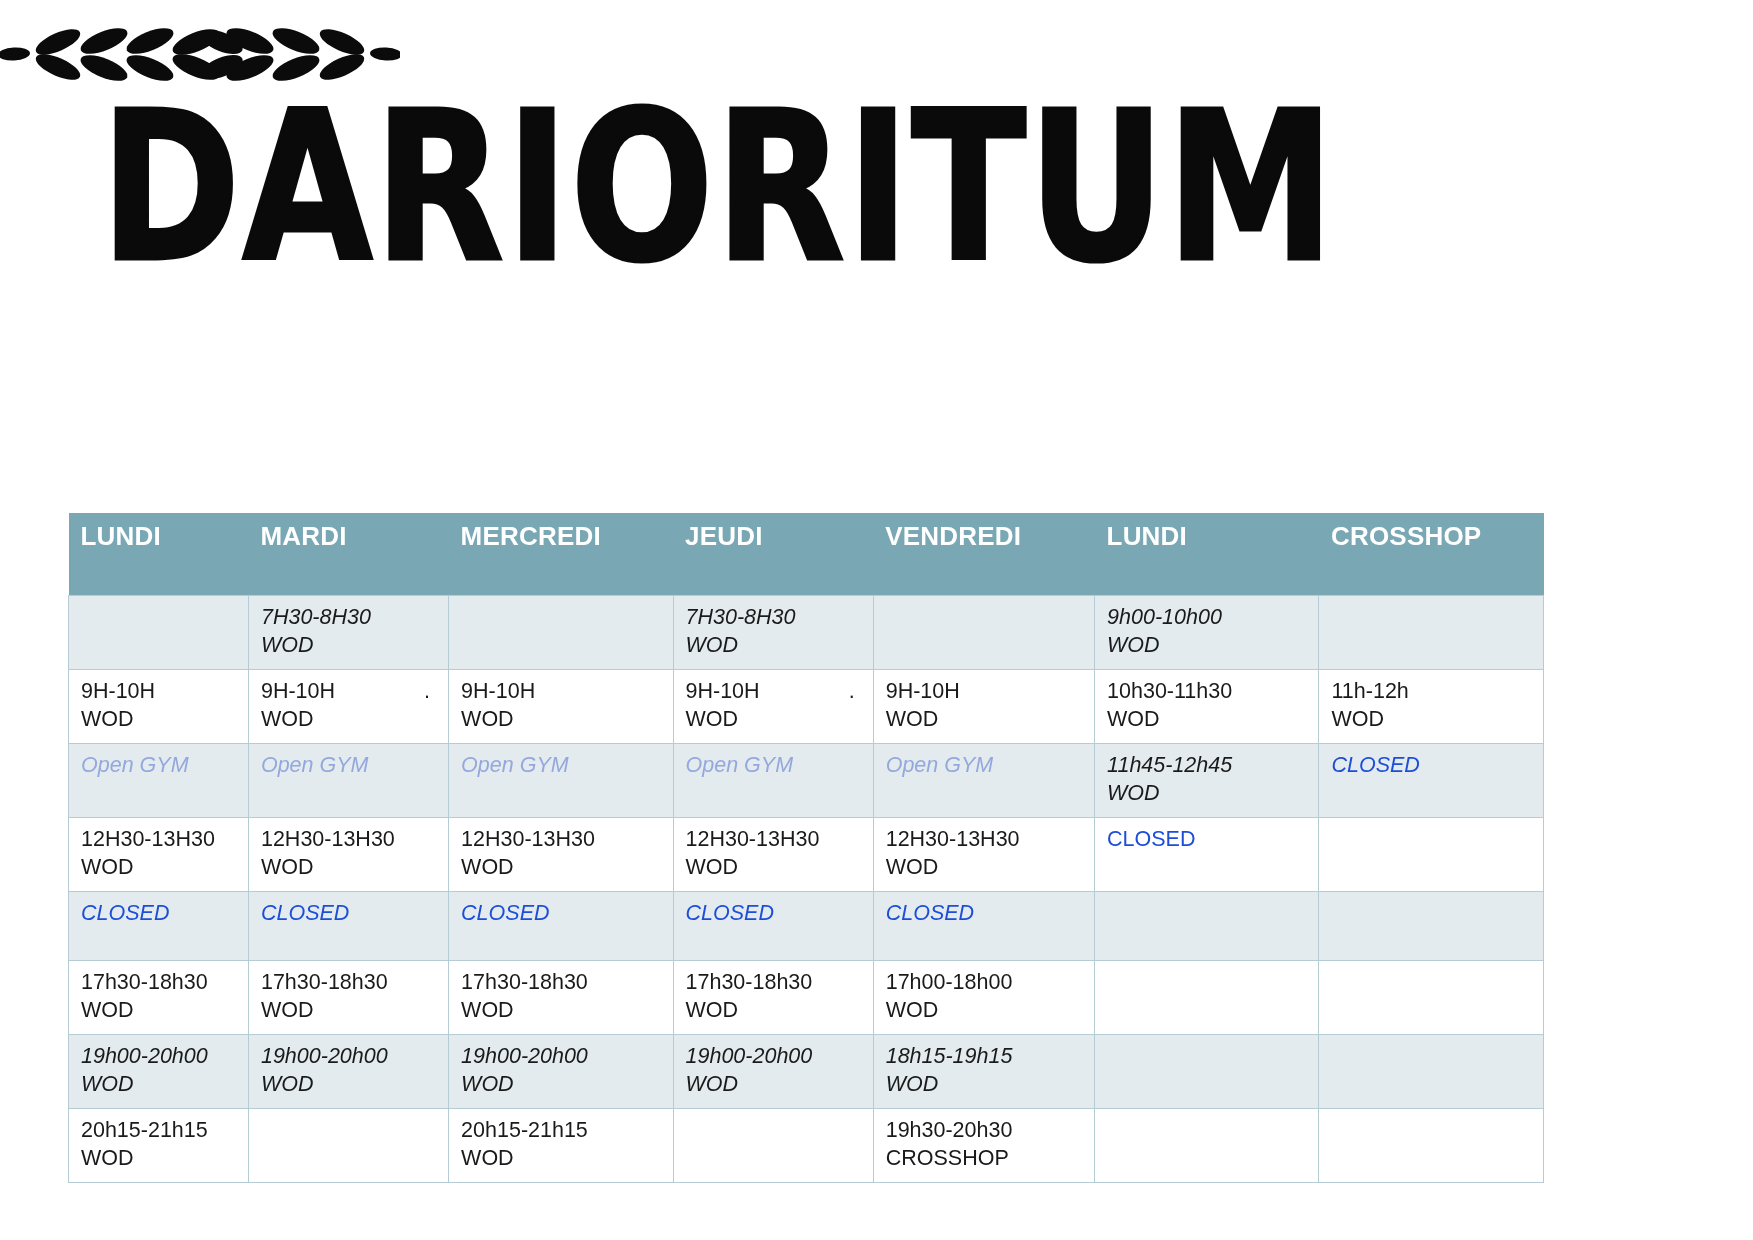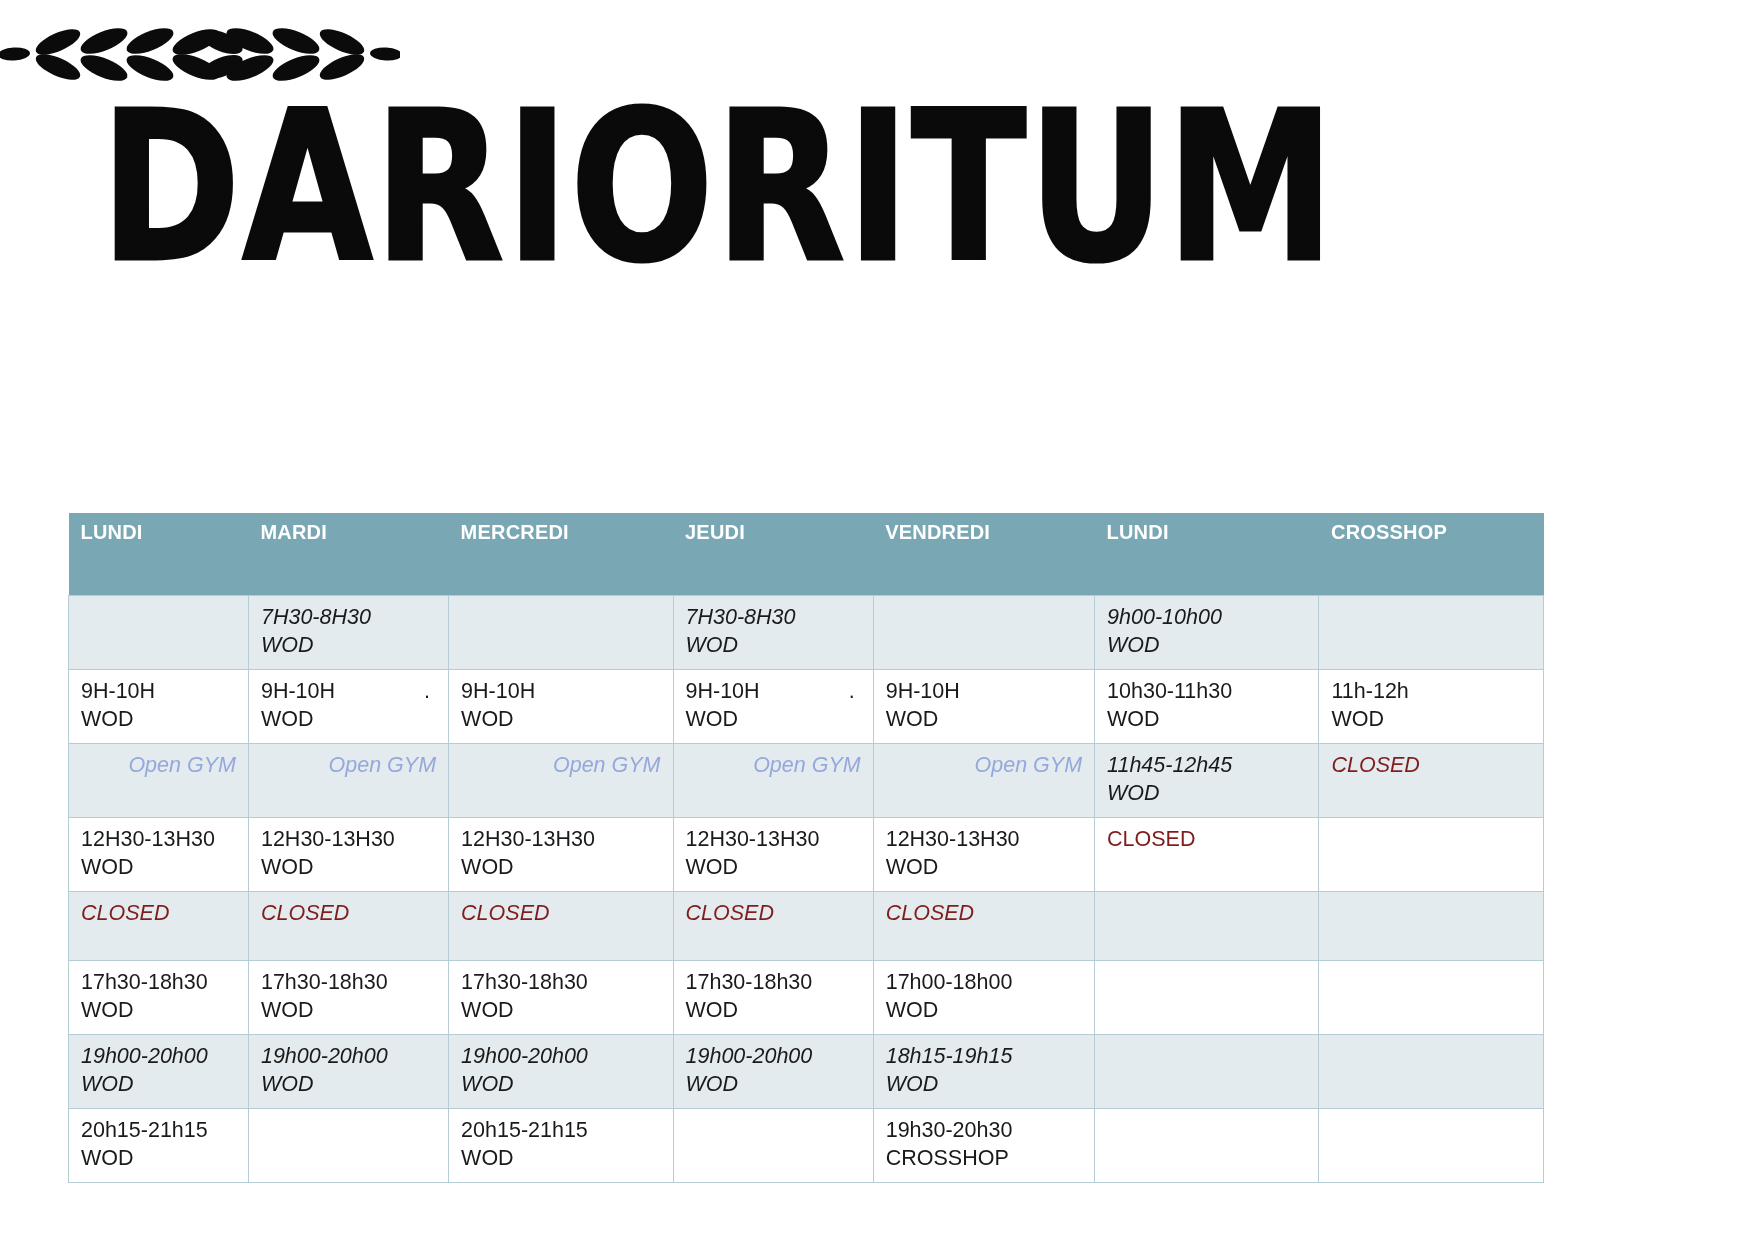--- a/index.html
+++ b/index.html
@@ -71,21 +71,21 @@
   }
 
   table.sched col.c-day { width: 178px; }
   table.sched col.c-day-wide { width: 198px; }
   table.sched col.c-day-w2 { width: 222px; }
   table.sched col.c-day-w3 { width: 219px; }
 
   table.sched thead th {
     background: #79a8b4;
     color: #ffffff;
-    font-size: 20px;
+    font-size: 26px;
     font-weight: 700;
     text-align: left;
     padding: 8px 0 22px 12px;
     height: 52px;
     vertical-align: top;
     border: none;
     letter-spacing: 0.2px;
   }
 
   table.sched td {
@@ -94,22 +94,22 @@
     padding: 8px 12px 10px 12px;
     font-size: 21.5px;
     line-height: 1.28;
     color: #1a1a1a;
     height: 50px;
   }
 
   tr.band-tint td { background: #e3ebee; font-style: italic; }
   tr.band-plain td { background: #ffffff; }
 
-  td.closed .line1 { color: #7f1d1d; }
-  td.opengym .line1 { color: #94a8dd; text-align: right; }
+  td.closed .line1 { color: #1d4ed8; }
+  td.opengym .line1 { color: #94a8dd; }
 
   td .line1, td .line2 { display: block; white-space: nowrap; }
   td .dot {
     float: right;
     color: #1a1a1a;
     font-size: 21.5px;
     margin-right: 6px;
   }
   td.empty { }
 </style>

